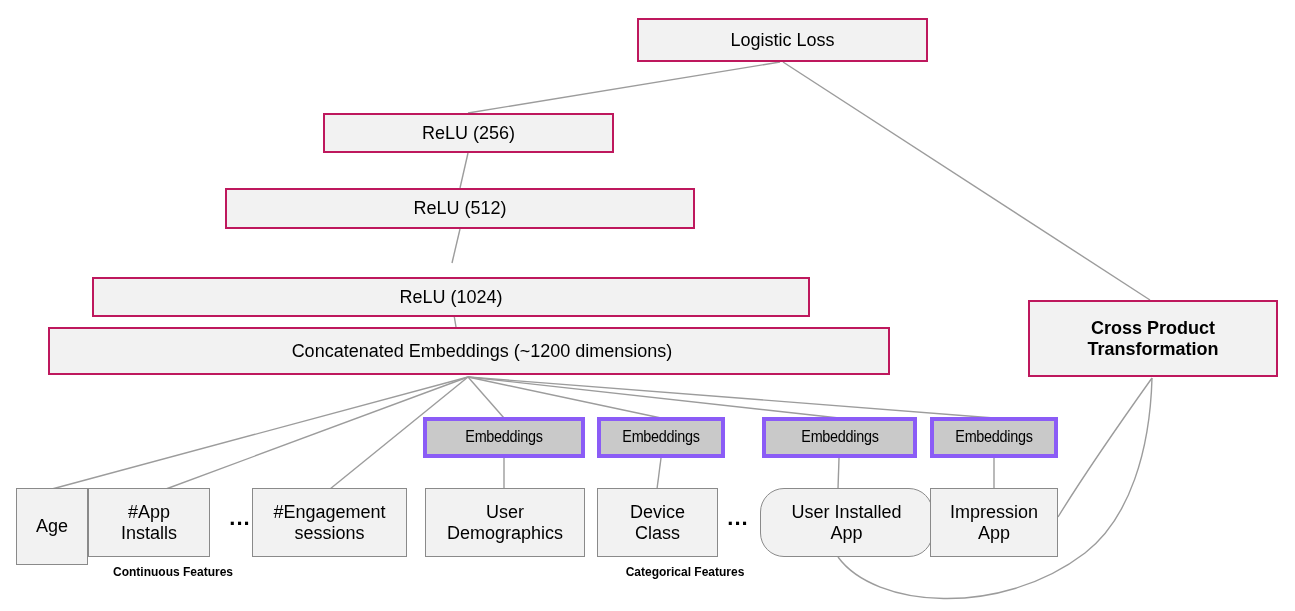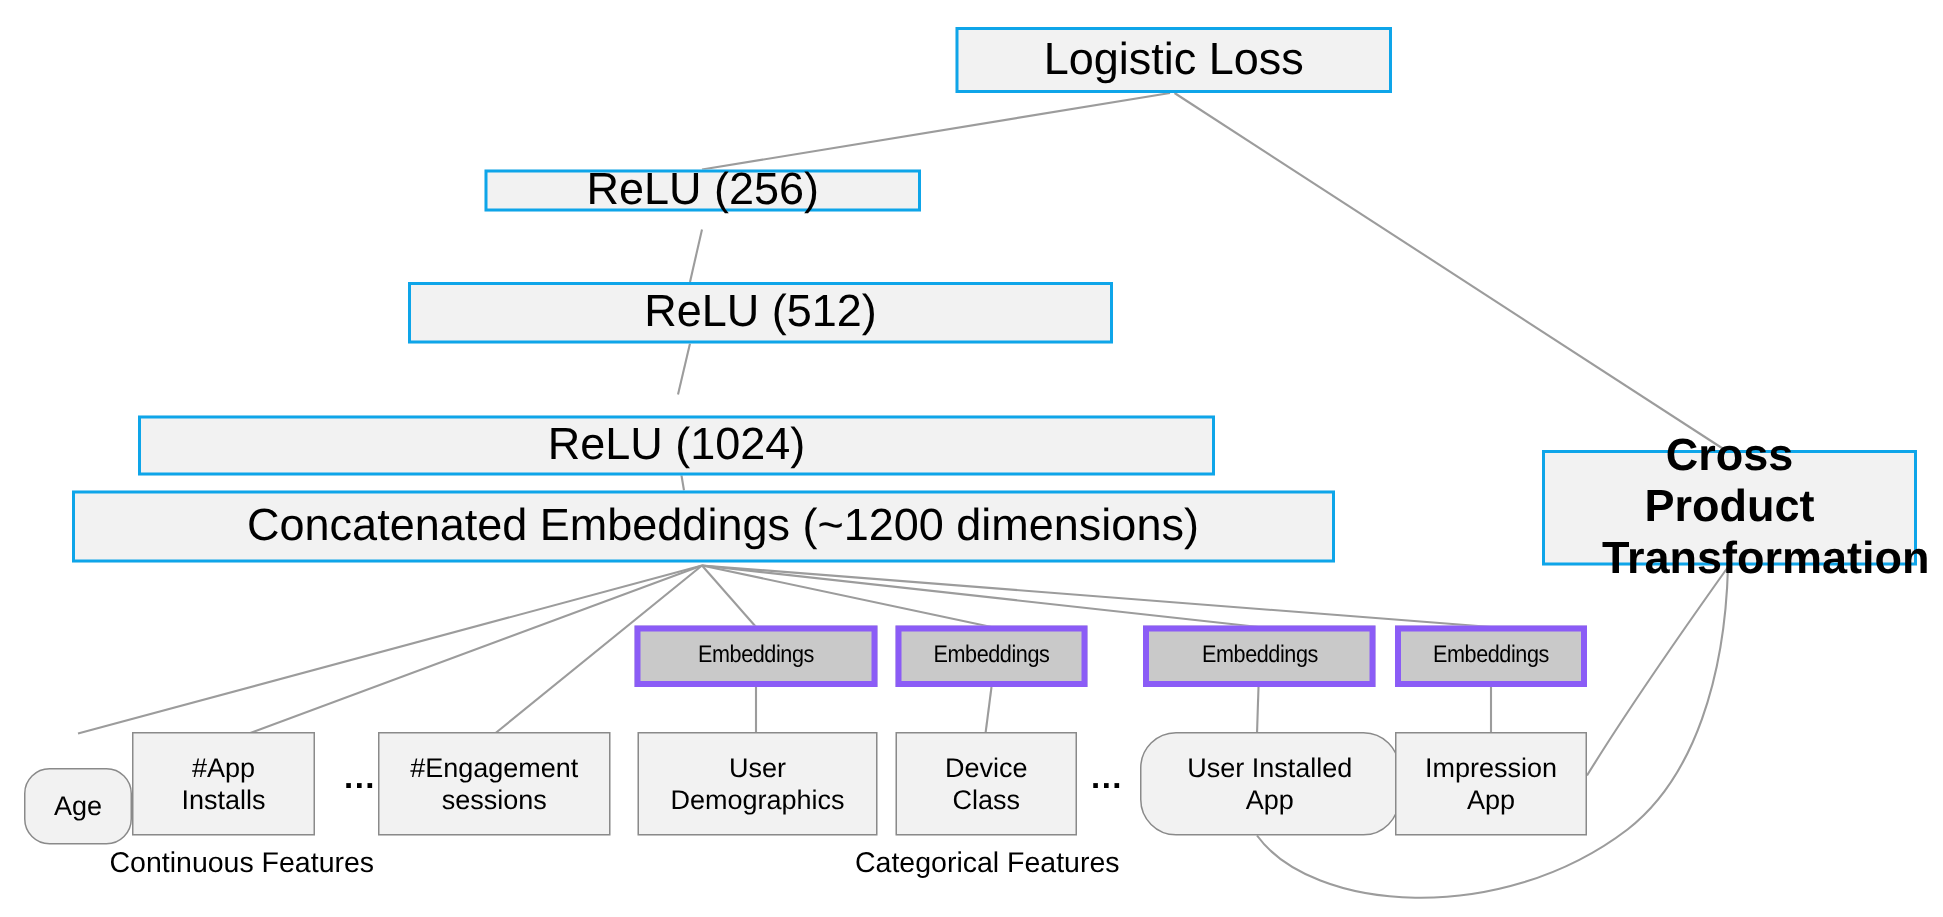--- a/index.html
+++ b/index.html
@@ -17,38 +17,38 @@
     z-index:2;
     box-sizing:border-box;
     background:#f2f2f2;
     border:2px solid #666666;
     display:flex;
     align-items:center;
     justify-content:center;
     text-align:center;
     line-height:1.15;
   }
-  .node.big{font-size:30px;border:2px solid #0ea5e9;}
+  .node.big{font-size:18px;border:2px solid #be185d;}
   .node.leaf{font-size:18px;border:1.5px solid #8a8a8a;}
   .node.emb{
     background:#c9c9c9;
     border:4px solid #8b5cf6;
     font-size:16px;
   }
   .node.emb span{transform:scaleX(0.9);letter-spacing:-0.3px;}
   .wrapspan{display:inline-block;}
   .ellipsis{
     position:absolute;z-index:2;
     font-size:22px;font-weight:bold;letter-spacing:1px;
     display:flex;align-items:center;justify-content:center;
   }
   .group-label{
     position:absolute;z-index:2;
-    font-size:19px;font-weight:normal;
-    text-align:left;
+    font-size:12px;font-weight:bold;
+    text-align:center;
   }
 </style>
 </head>
 <body>
 
 <div id="stage">
 
   <svg id="wires" width="1295" height="611" viewBox="0 0 1295 611">
     <g stroke="#9c9c9c" stroke-width="1.4" fill="none">
 
@@ -74,25 +74,25 @@
 
       <path d="M 838,557 C 875,608 1000,618 1085,553 C 1130,518 1150,450 1152,378"></path>
       <path d="M 1058,517 Q 1090,465 1152,378"></path>
     </g>
   </svg>
 
   <div class="node big" style="left:637px;top:18px;width:291px;height:44px;">
     <span>Logistic Loss</span>
   </div>
 
-  <div class="node big" style="left:323px;top:113px;width:291px;height:28px;align-items:center;">
+  <div class="node big" style="left:323px;top:113px;width:291px;height:40px;align-items:center;">
     <span>ReLU (256)</span>
   </div>
 
-  <div class="node big" style="left:225px;top:188px;width:470px;height:41px;margin-left:47px;">
+  <div class="node big" style="left:225px;top:188px;width:470px;height:41px;">
     <span>ReLU (512)</span>
   </div>
 
   <div class="node big" style="left:92px;top:277px;width:718px;height:40px;">
     <span>ReLU (1024)</span>
   </div>
 
   <div class="node big" style="left:48px;top:327px;width:842px;height:48px;padding-left:26px;">
     <span>Concatenated Embeddings (~1200 dimensions)</span>
   </div>
@@ -107,21 +107,21 @@
   <div class="node emb" style="left:597px;top:417px;width:128px;height:41px;">
     <span>Embeddings</span>
   </div>
   <div class="node emb" style="left:762px;top:417px;width:155px;height:41px;">
     <span>Embeddings</span>
   </div>
   <div class="node emb" style="left:930px;top:417px;width:128px;height:41px;">
     <span>Embeddings</span>
   </div>
 
-  <div class="node leaf" style="left:16px;top:512px;width:72px;height:51px;border-radius:17px;">
+  <div class="node leaf" style="left:16px;top:488px;width:72px;height:77px;">
     <span>Age</span>
   </div>
 
   <div class="node leaf" style="left:88px;top:488px;width:122px;height:69px;">
     <span class="wrapspan" style="width:70px;">#App Installs</span>
   </div>
 
   <div class="ellipsis" style="left:226px;top:498px;width:28px;height:40px;">...</div>
 
   <div class="node leaf" style="left:252px;top:488px;width:155px;height:69px;">

